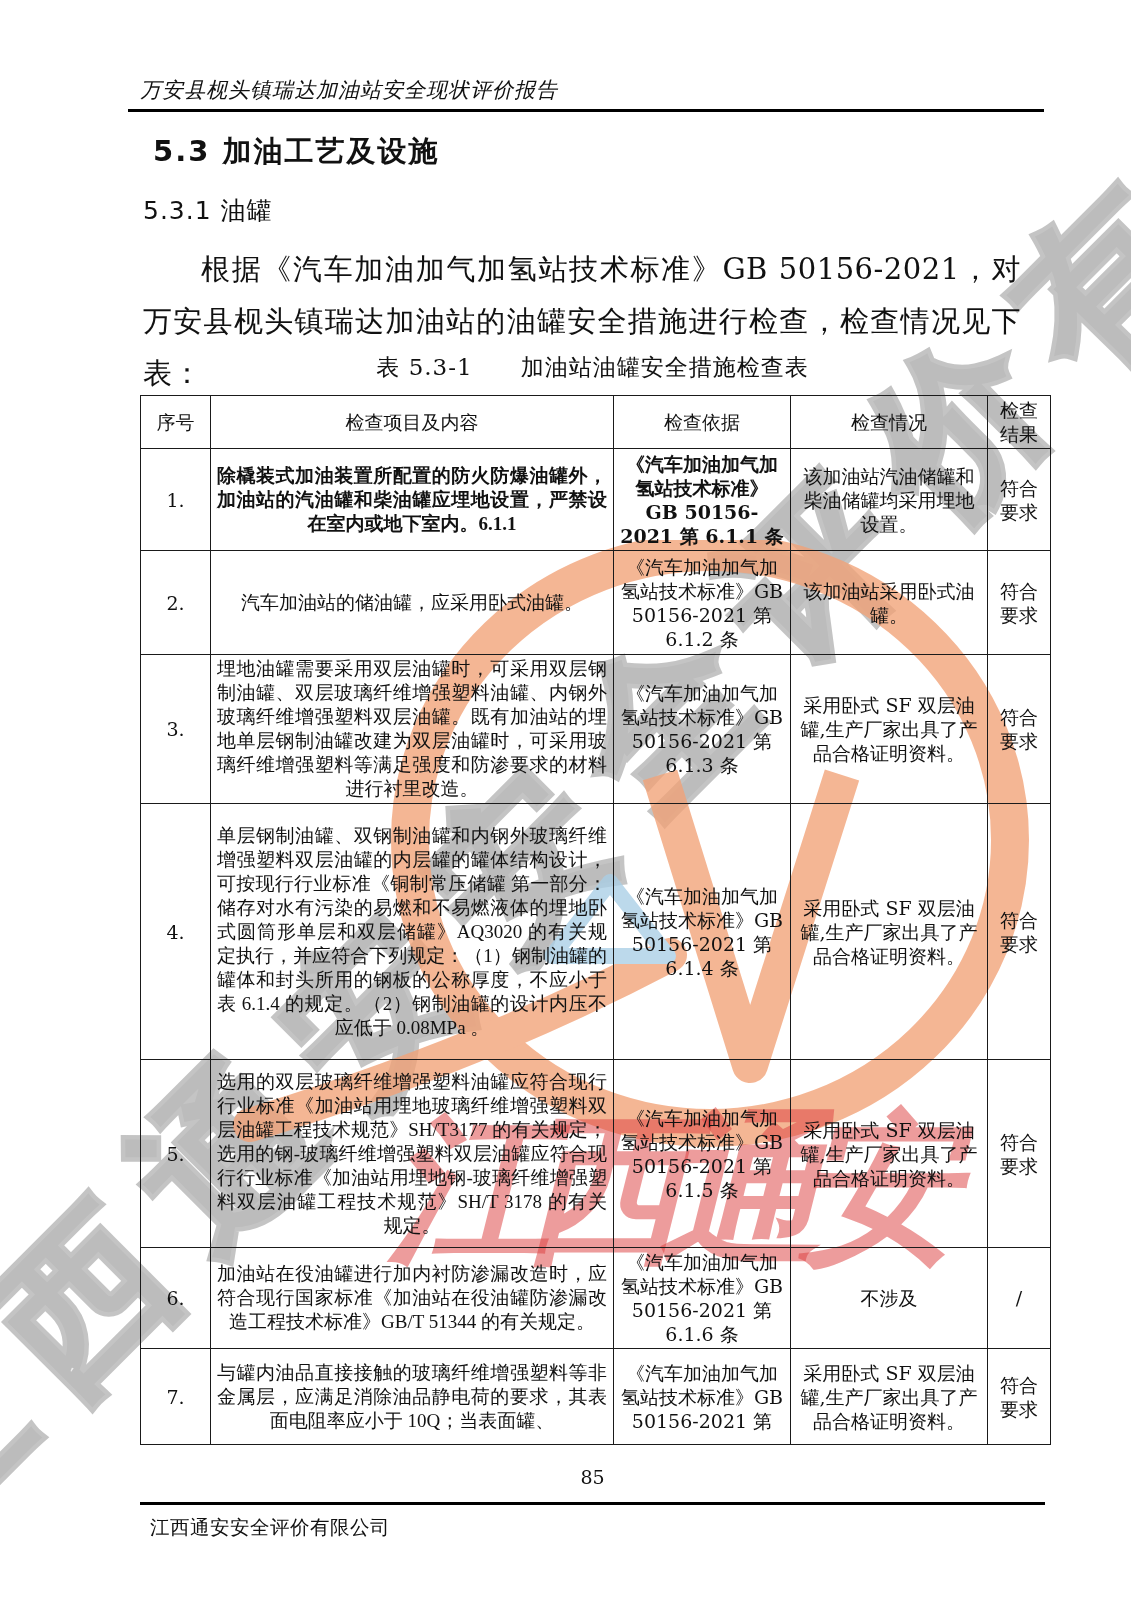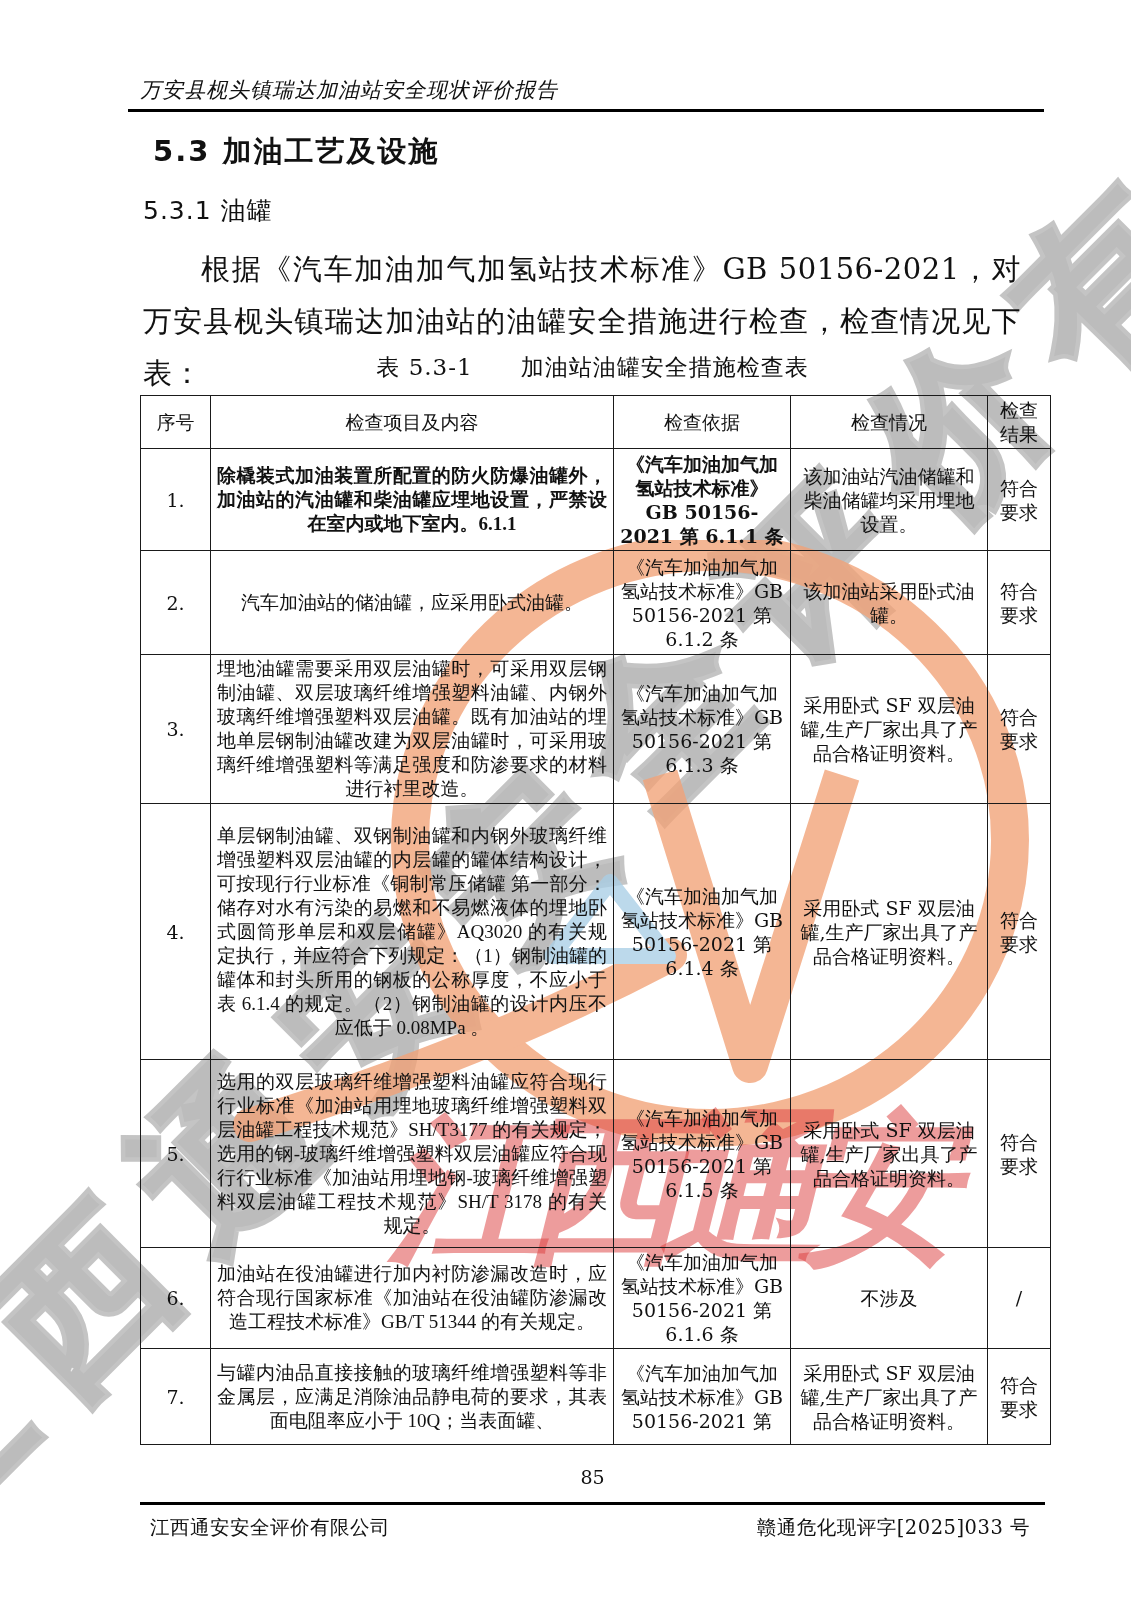--- a/index.html
+++ b/index.html
@@ -198,17 +198,16 @@
             <td class="c-situation">采用卧式 SF 双层油罐,生产厂家出具了产品合格证明资料。</td>
             <td class="c-result">符合要求</td>
           </tr>
         </tbody>
     </table>
 
     <div class="page-number">85</div>
     <div class="footer-rule"></div>
     <div class="doc-footer">
       <span>江西通安安全评价有限公司</span>
-      <span>赣通危化现评字[2025]033 号</span>
     </div>
 
   </div>
 </div>
 
 </body></html>

